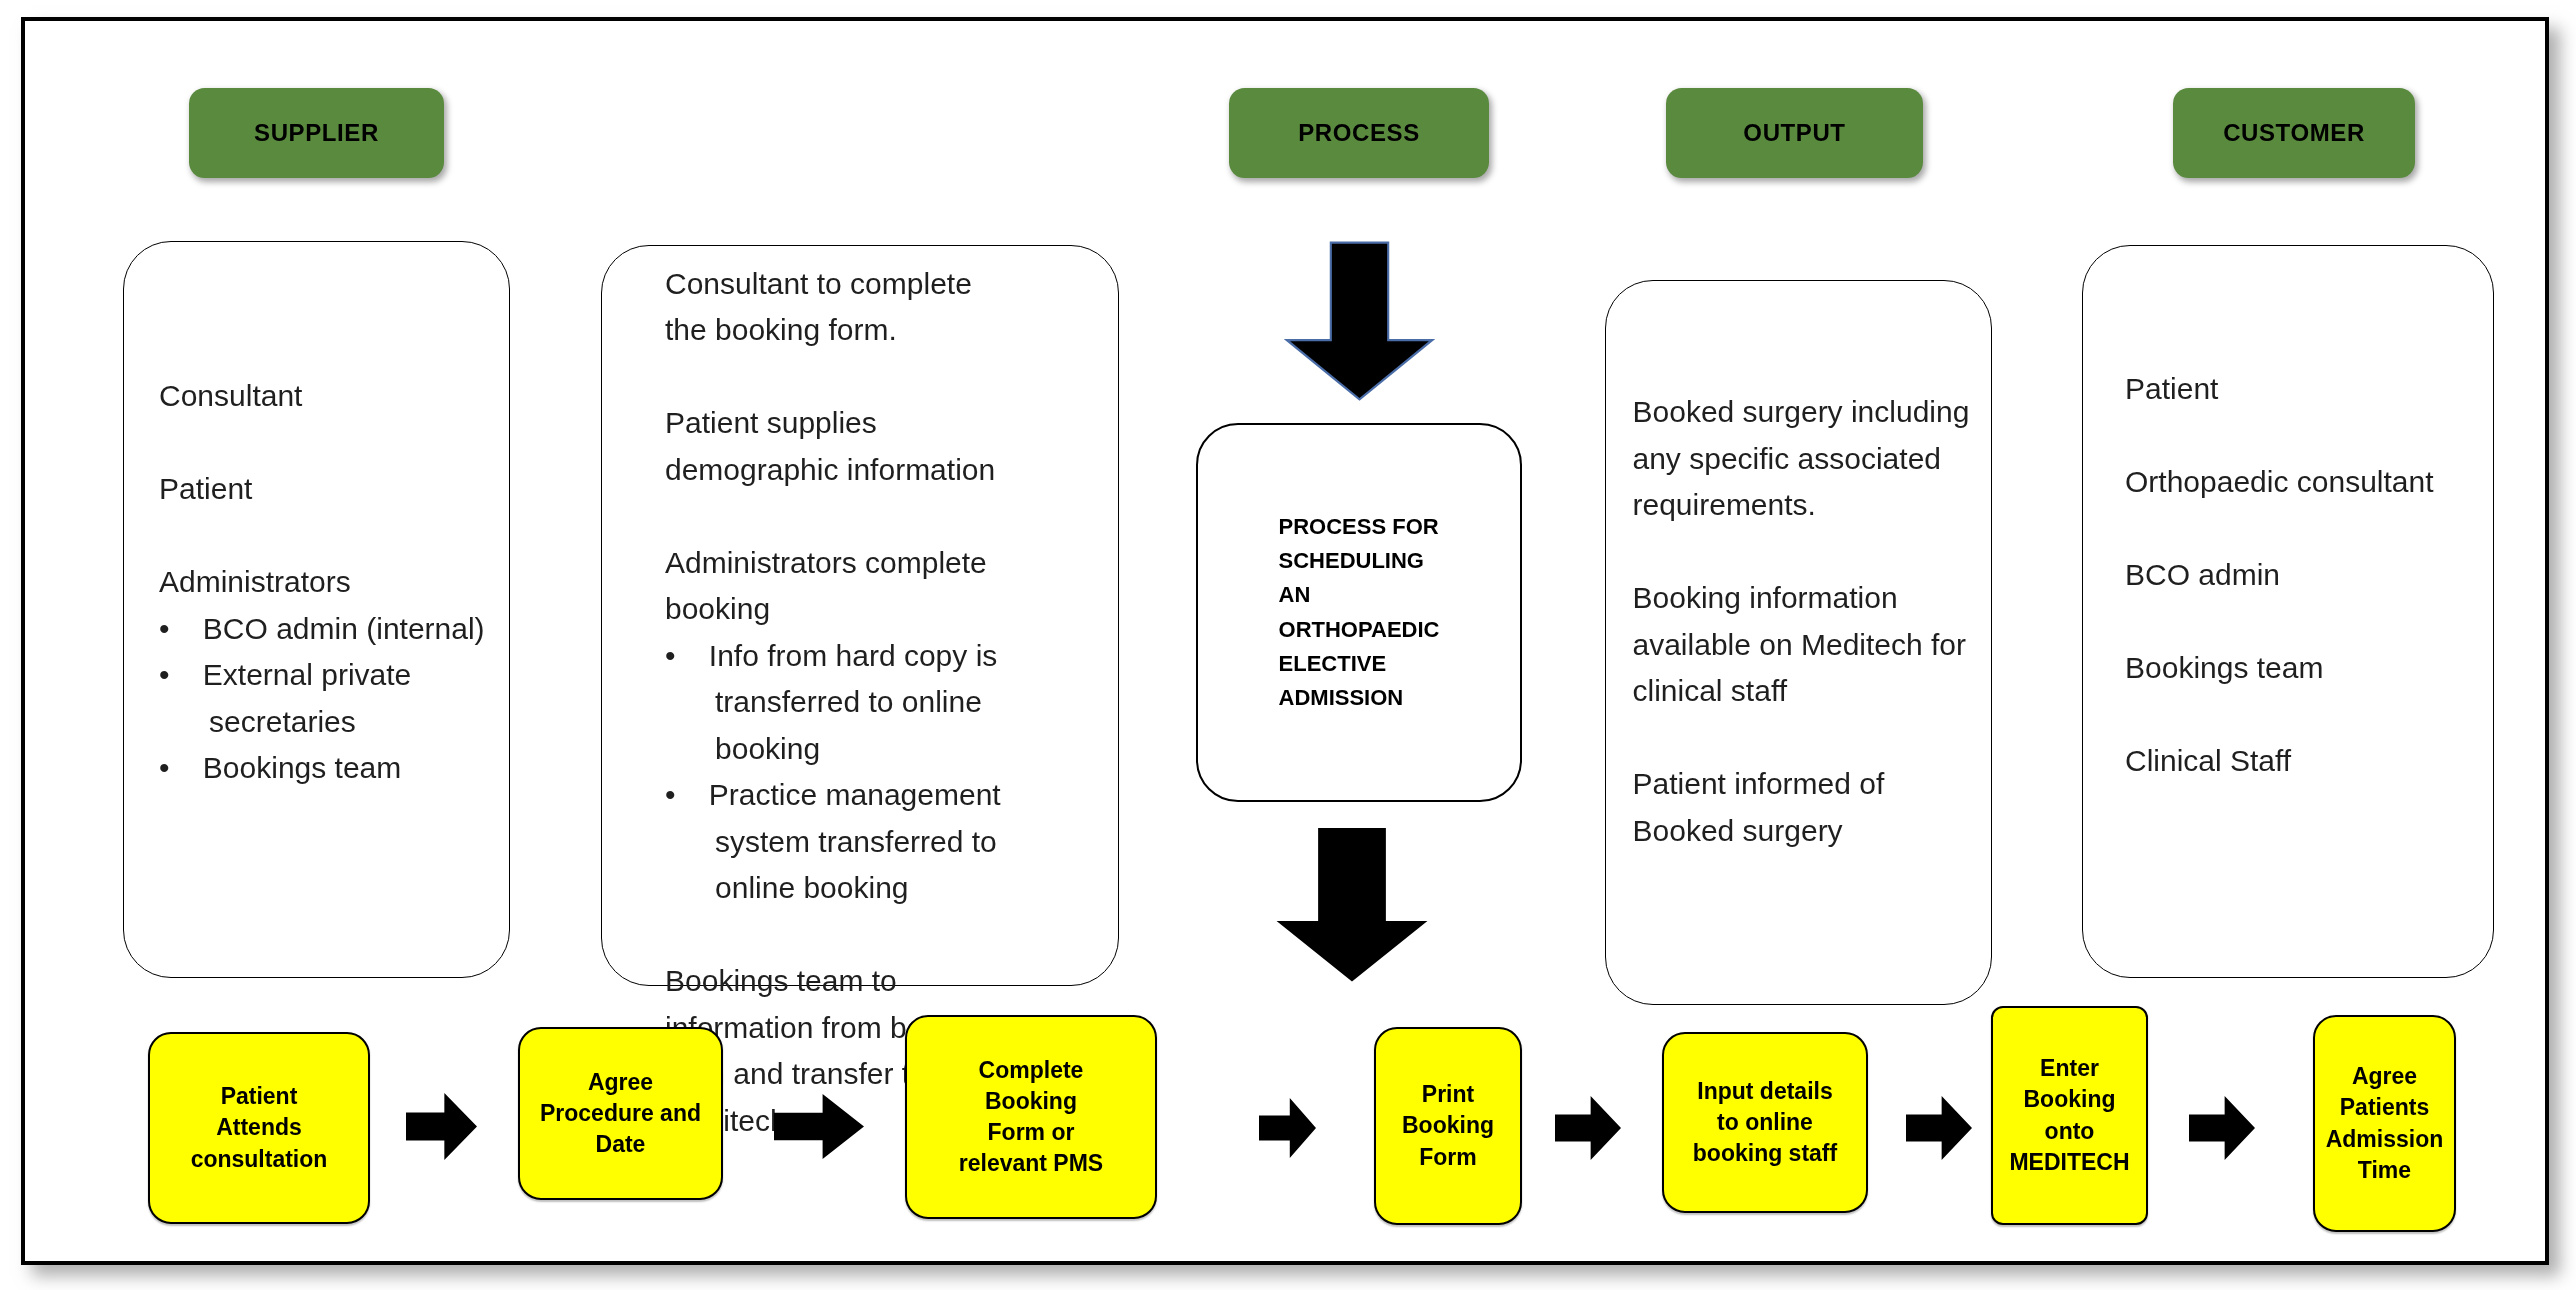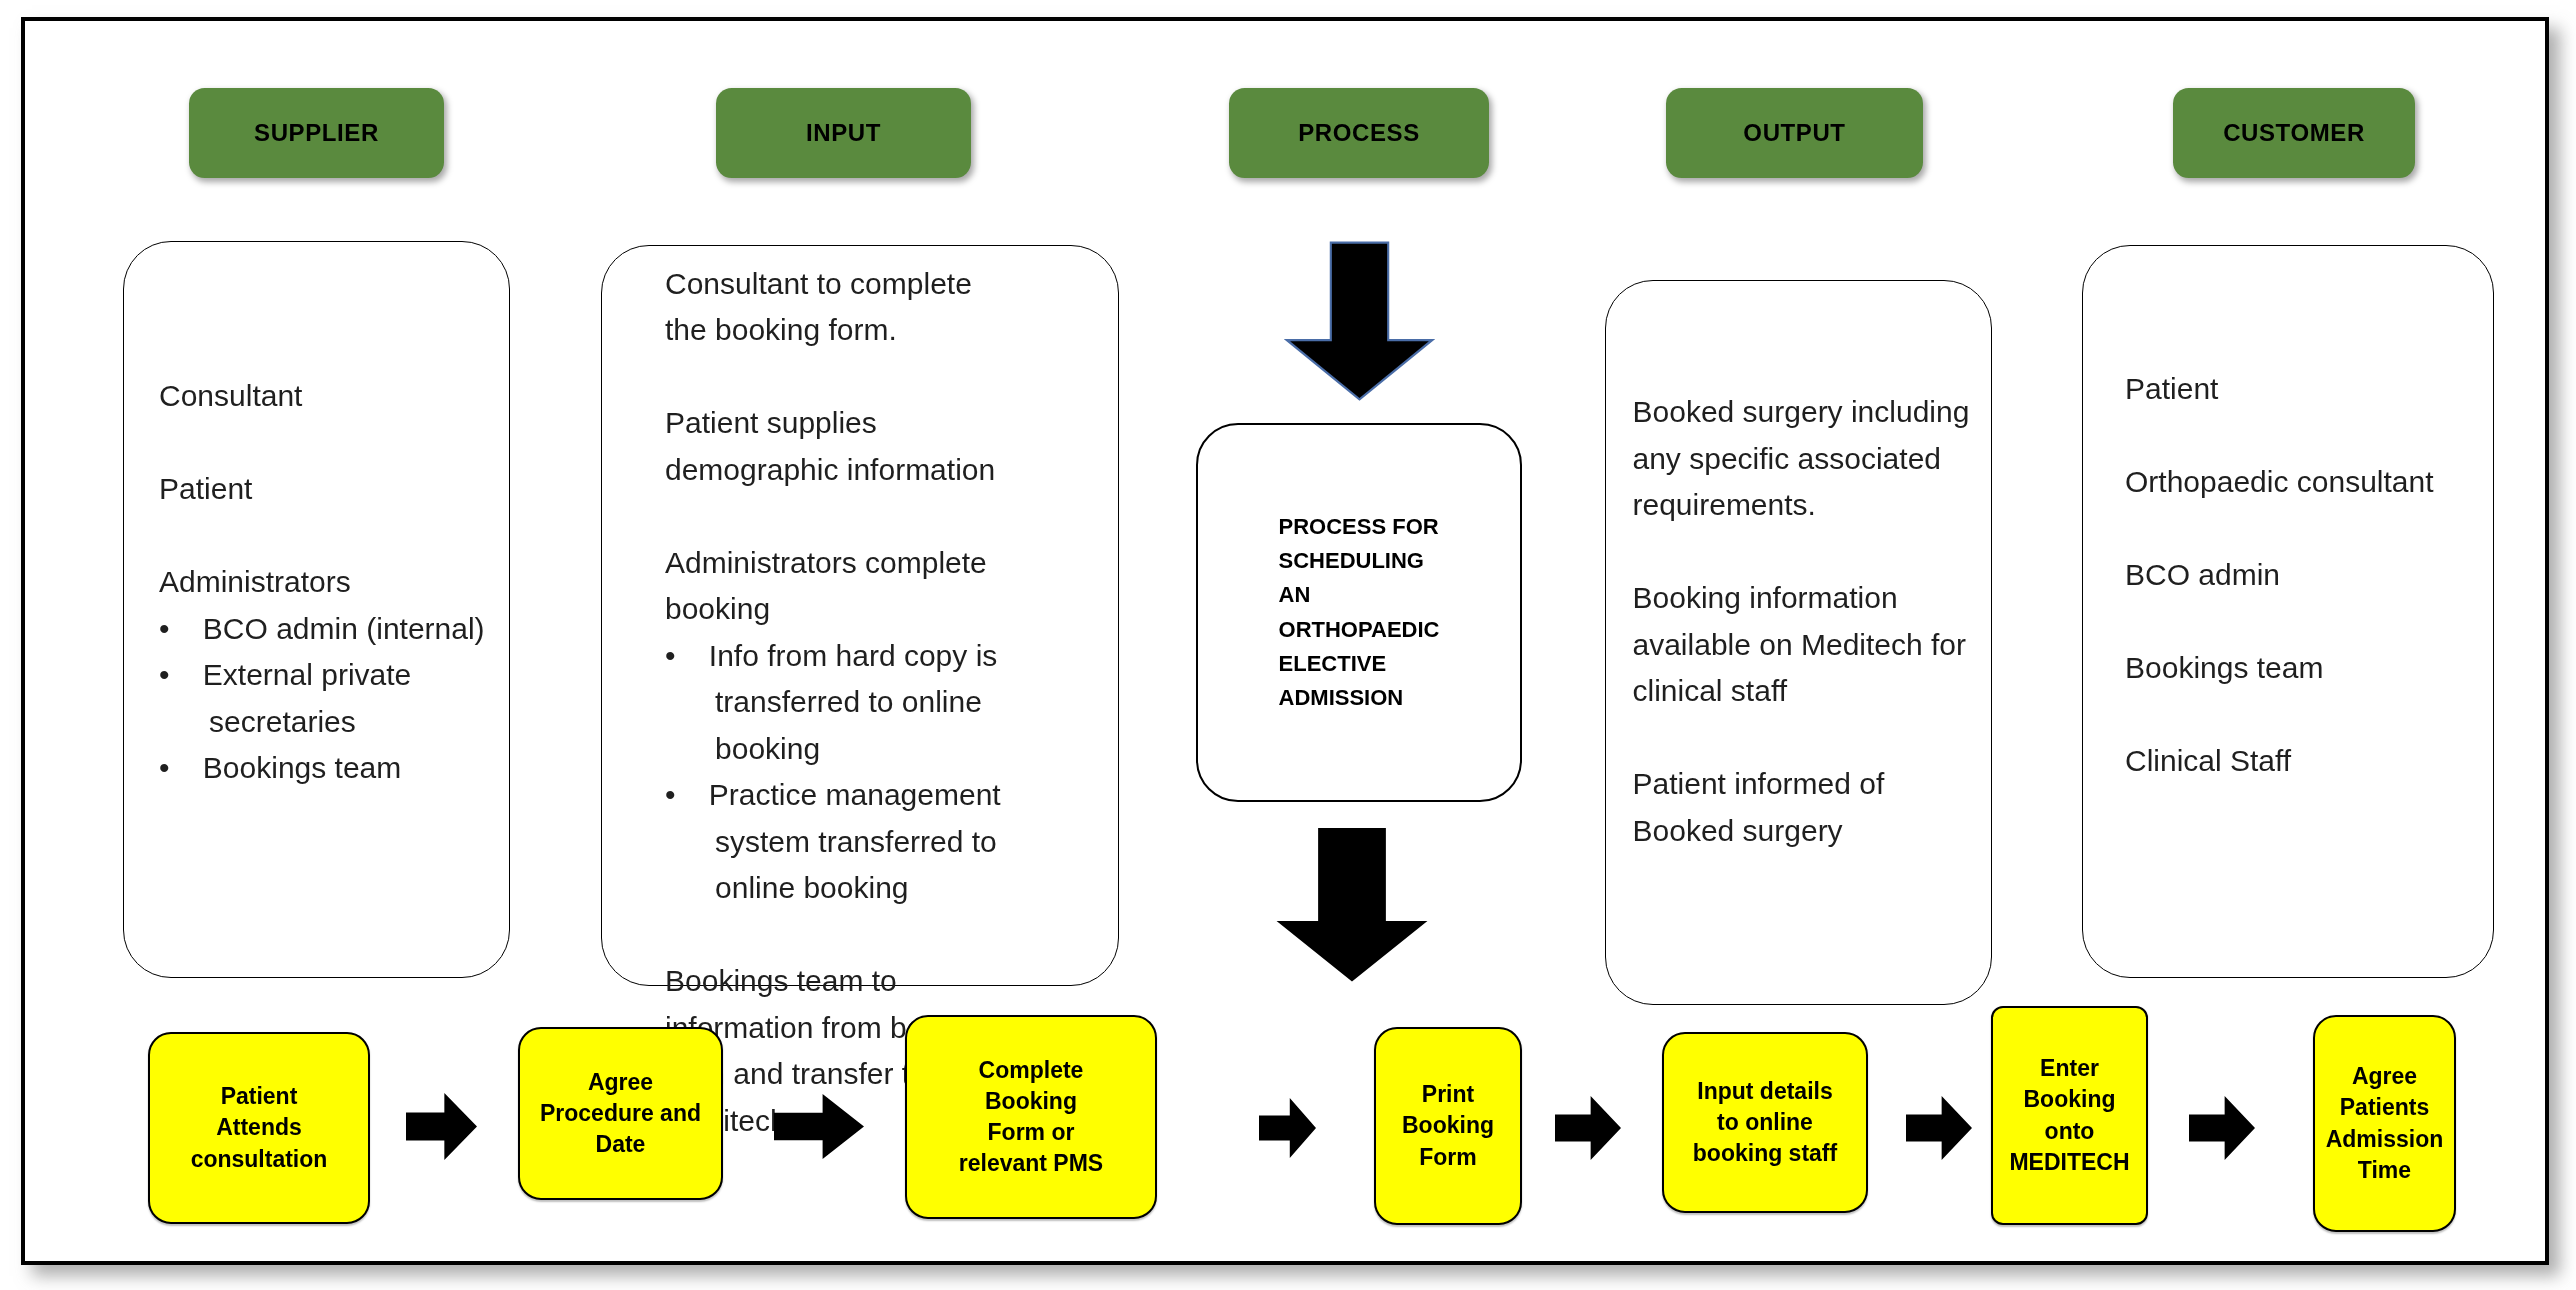--- a/index.html
+++ b/index.html
@@ -91,23 +91,20 @@
   }
 </style>
 </head>
 <body>
 
 <div class="frame">
 
   <div class="col-header" style="left:164px; top:67px; width:255px;">
     <span>SUPPLIER</span>
   </div>
-  <div class="col-header" style="left:691px; top:67px; width:255px;">
-    <span>INPUT</span>
-  </div>
   <div class="col-header" style="left:1641px; top:67px; width:257px;">
     <span>OUTPUT</span>
   </div>
   <div class="col-header" style="left:1204px; top:67px; width:260px;">
     <span>PROCESS</span>
   </div>
   <div class="col-header" style="left:2148px; top:67px; width:242px;">
     <span>CUSTOMER</span>
   </div>
 

